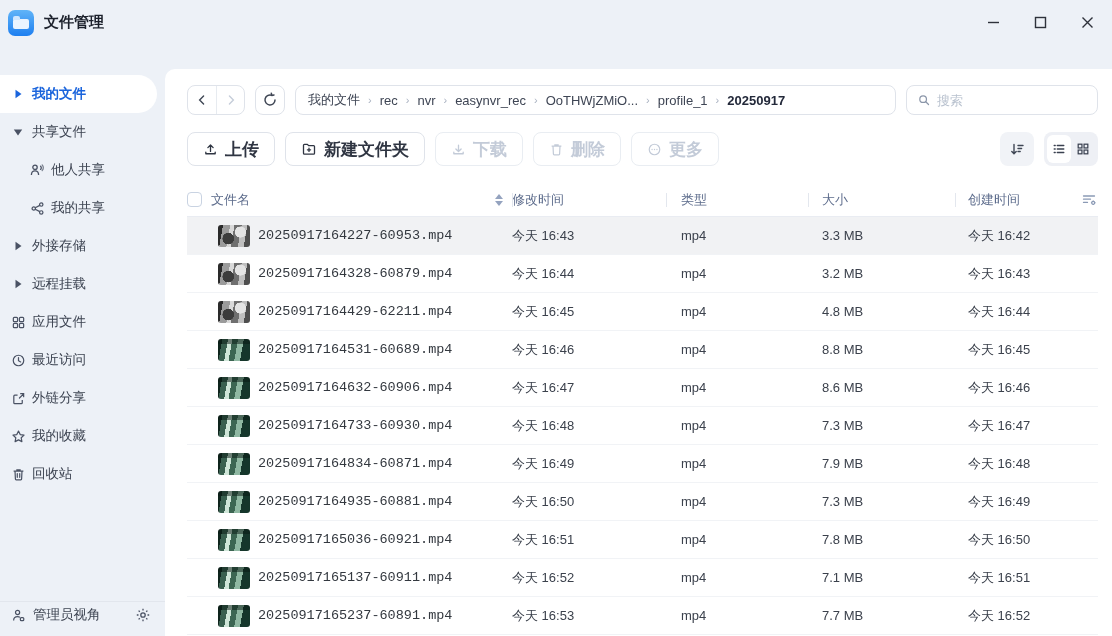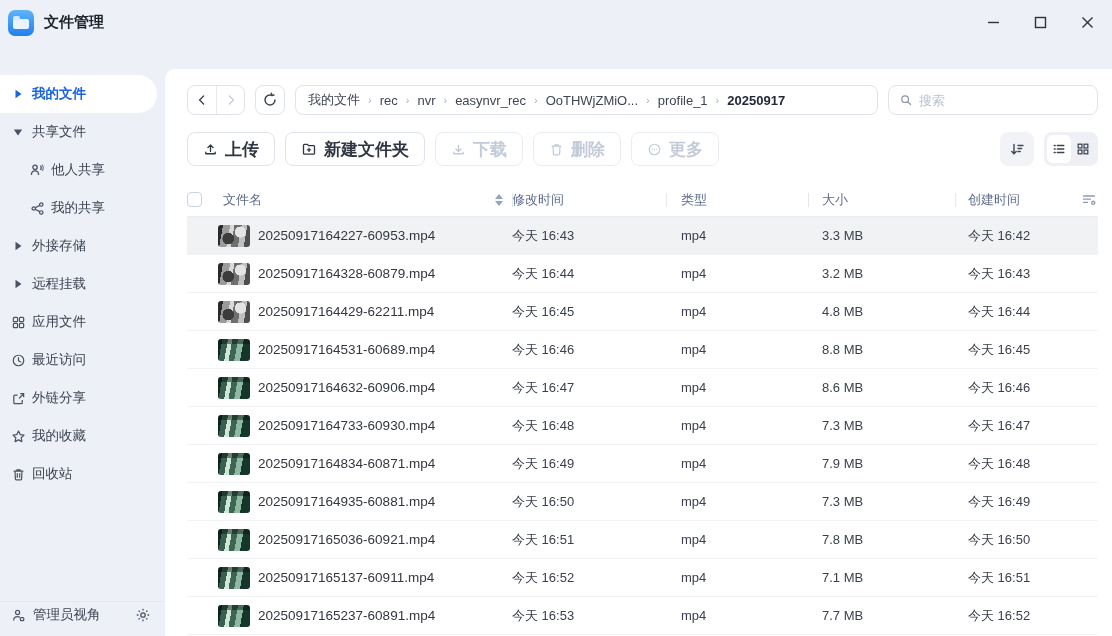--- a/index.html
+++ b/index.html
@@ -52,21 +52,21 @@
   .hist-btn { width:28px; display:flex; align-items:center; justify-content:center; cursor:pointer; color:#3f4654; }
   .hist-btn.fwd { border-left:1px solid #e7ebf0; color:#c5cdd9; }
   .icon-sq-btn { width:30px; height:30px; border:1px solid #dfe3ea; border-radius:8px;
     display:flex; align-items:center; justify-content:center; color:#3f4654; cursor:pointer; background:#fff; }
   .breadcrumb { flex:1; height:30px; border:1px solid #dfe3ea; border-radius:8px;
     display:flex; align-items:center; padding:0 12px; gap:8px; overflow:hidden; white-space:nowrap;
     font-size:13px; color:#3e4554; }
   .crumb { cursor:pointer; }
   .crumb-sep { color:#a8b1c0; font-size:11px; }
   .crumb.last { font-weight:bold; color:#23293a; }
-  .search-box { width:210px; height:30px; border:1px solid #dfe3ea; border-radius:8px;
+  .search-box { width:192px; height:30px; border:1px solid #dfe3ea; border-radius:8px;
     display:flex; align-items:center; padding:0 10px; gap:6px; background:#fff; }
   .search-box input { border:none; outline:none; width:100%; font-size:13px; color:#333;
     background:transparent; font-family:inherit; }
   .search-box input::placeholder { color:#b8c1ce; }
   .search-box .s-icon { color:#8b96a9; }
 
   
   .toolbar { display:flex; align-items:center; margin:17px 14px 0 22px; gap:10px; flex:0 0 34px; }
   .tb-btn { display:inline-flex; align-items:center; gap:7px; height:34px; padding:0 15px;
     border:1px solid #dfe3ea; border-radius:8px; font-size:17px; font-weight:bold;
@@ -76,21 +76,21 @@
     display:flex; align-items:center; justify-content:center; color:#3f4654; cursor:pointer; }
   .view-toggle { height:34px; background:#eef0f5; border-radius:8px; display:flex;
     align-items:center; padding:3px; }
   .vt-seg { width:24px; height:28px; display:flex; align-items:center; justify-content:center;
     color:#3a4150; cursor:pointer; border-radius:6px; }
   .vt-seg.active { background:#fff; }
 
   
   .thead { display:flex; align-items:center; height:34px; margin:17px 14px 0 22px;
     border-bottom:1px solid #e9ecf2; font-size:13px; color:#5d6c8c; flex:0 0 34px; }
-  .h-name { flex:0 0 325px; display:flex; align-items:center;gap:12px; }
+  .h-name { flex:0 0 325px; display:flex; align-items:center; }
   .checkbox { width:15px; height:15px; border:1px solid #c9d3e2; border-radius:4px;
     background:#fff; cursor:pointer; flex:0 0 15px; }
   .h-name .lbl { margin-left:9px; }
   .sort-arrows { margin-left:auto; margin-right:9px; display:flex; flex-direction:column; gap:2px; cursor:pointer; }
   .tri-up { width:0; height:0; border-left:4px solid transparent; border-right:4px solid transparent;
     border-bottom:5px solid #94a3bf; }
   .tri-down { width:0; height:0; border-left:4px solid transparent; border-right:4px solid transparent;
     border-top:5px solid #94a3bf; }
   .hcell { position:relative; }
   .hcell::before { content:''; position:absolute; left:0; top:50%; transform:translateY(-50%);
@@ -108,21 +108,21 @@
   .row.hover { background:#f1f2f4; }
   .col-name { flex:0 0 325px; display:flex; align-items:center; min-width:0; }
   .thumb { width:32px; height:22px; border-radius:3px; margin-left:31px; flex:0 0 32px; }
   .thumb-gray { background:
       radial-gradient(circle at 70% 32%, #e4e4e4 0 20%, transparent 21%),
       radial-gradient(circle at 32% 62%, #3c3c3c 0 22%, transparent 23%),
       linear-gradient(100deg,#2a2a2a 0 14%,#9b9b9b 14% 34%,#d9d9d9 34% 46%,#6f6f6f 46% 66%,#bfbfbf 66% 82%,#4e4e4e 82% 100%); }
   .thumb-green { background:
       linear-gradient(180deg, rgba(8,24,18,.5) 0 22%, rgba(8,24,18,0) 22%),
       linear-gradient(100deg,#0e241c 0 12%,#39604f 12% 28%,#cfe6d8 28% 40%,#3c6652 40% 56%,#8fb8a2 56% 72%,#15362b 72% 100%); }
-  .fname { margin-left:8px; font-size:13.5px; color:#33383f; overflow:hidden; text-overflow:ellipsis; white-space:nowrap; }
+  .fname { margin-left:8px; font-size:13.5px; color:#33383f; overflow:hidden; text-overflow:ellipsis; white-space:nowrap;font-family:Liberation Mono, monospace; }
   .cell { font-size:13px; color:#3b414c; }
 
   
   .statusbar { flex:0 0 35px; border-top:1px solid #e9ebf0; display:flex; align-items:center;
     padding-left:22px; color:#8b96a9; font-size:13px; background:#fff; }
 </style>
 </head>
 <body>
 
 <div class="titlebar">

